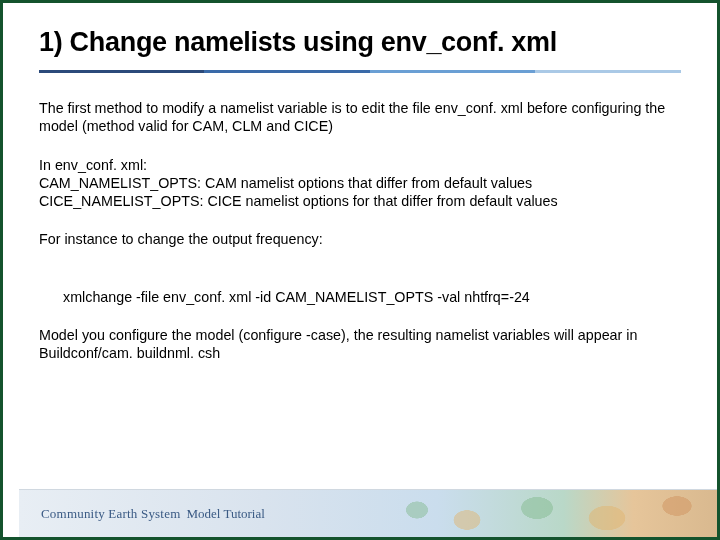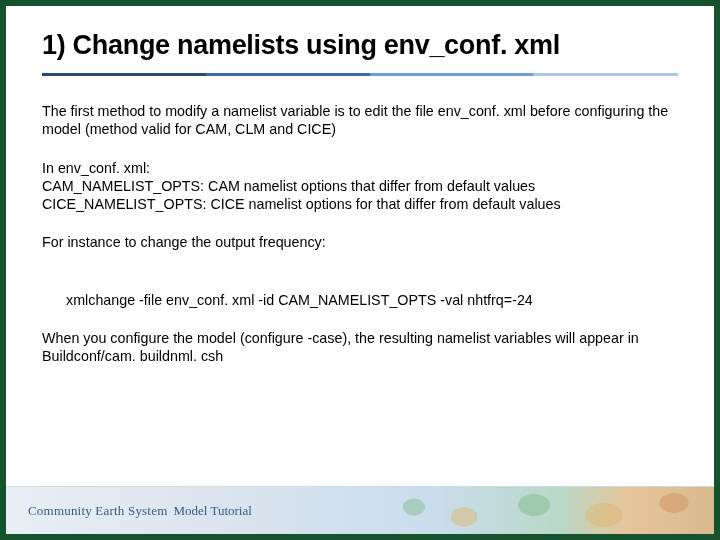--- a/index.html
+++ b/index.html
@@ -2,21 +2,21 @@
 <html><head>
 <meta charset="utf-8">
 <style>
   * { box-sizing: border-box; margin: 0; padding: 0; }
   html, body { width: 720px; height: 540px; overflow: hidden; font-family: Arial, Helvetica, sans-serif; background: #fff; }
   .slide {
     position: relative;
     width: 720px;
     height: 540px;
     background: #fff;
-    border: 6px solid #14532d;
+    border: 3px solid #14532d;
   }
   .title-wrap {
     padding: 24px 36px 0 36px;
   }
   h1.title {
     font-size: 27px;
     font-weight: bold;
     color: #000;
     letter-spacing: -0.3px;
     padding-bottom: 4px;
@@ -35,21 +35,21 @@
     padding: 26px 32px 0 36px;
     font-size: 14.3px;
     line-height: 1.28;
     color: #000;
   }
   .block { margin-bottom: 20px; }
   .indent { padding-left: 24px; margin-top: 39px; }
   .ital { }
   .footer {
     position: absolute;
-    left: 0; right: 0; bottom: 0;
+    left: 16px; right: 0; bottom: 0;
     height: 48px;
     background: linear-gradient(90deg, #e8eef4 0%, #d9e3ee 35%, #cadded 60%, #b9d8c8 78%, #e6c59a 88%, #d9b98f 100%);
     border-top: 1px solid #d0d8e0;
     display: flex;
     align-items: center;
     padding: 0 22px;
     color: #3a5a84;
     font-family: Georgia, 'Times New Roman', serif;
   }
   .footer .brand-text {
@@ -132,21 +132,21 @@
       <div><span class="ital">CAM_NAMELIST_OPTS</span><span>: CAM namelist options that differ from default values</span></div>
       <div><span class="ital">CICE_NAMELIST_OPTS</span><span>: CICE namelist options for that differ from default values</span></div>
     </div>
 
     <div class="block">
       <div>For instance to change the output frequency:</div>
       <div class="indent ital">xmlchange -file env_conf. xml -id CAM_NAMELIST_OPTS -val nhtfrq=-24</div>
     </div>
 
     <div class="block">
-      <span>When you configure the model (</span><span class="ital">configure -case</span><span>),  the resulting namelist variables will appear in </span><span class="ital">Buildconf/cam. buildnml. csh</span>
+      <span>Model you configure the model (</span><span class="ital">configure -case</span><span>),  the resulting namelist variables will appear in </span><span class="ital">Buildconf/cam. buildnml. csh</span>
     </div>
 
 
   </div>
 
   <div class="footer">
     <span class="brand-text">Community Earth System</span>
     <span class="tagline">Model Tutorial</span>
     <div class="map-blobs"></div>
   </div>

